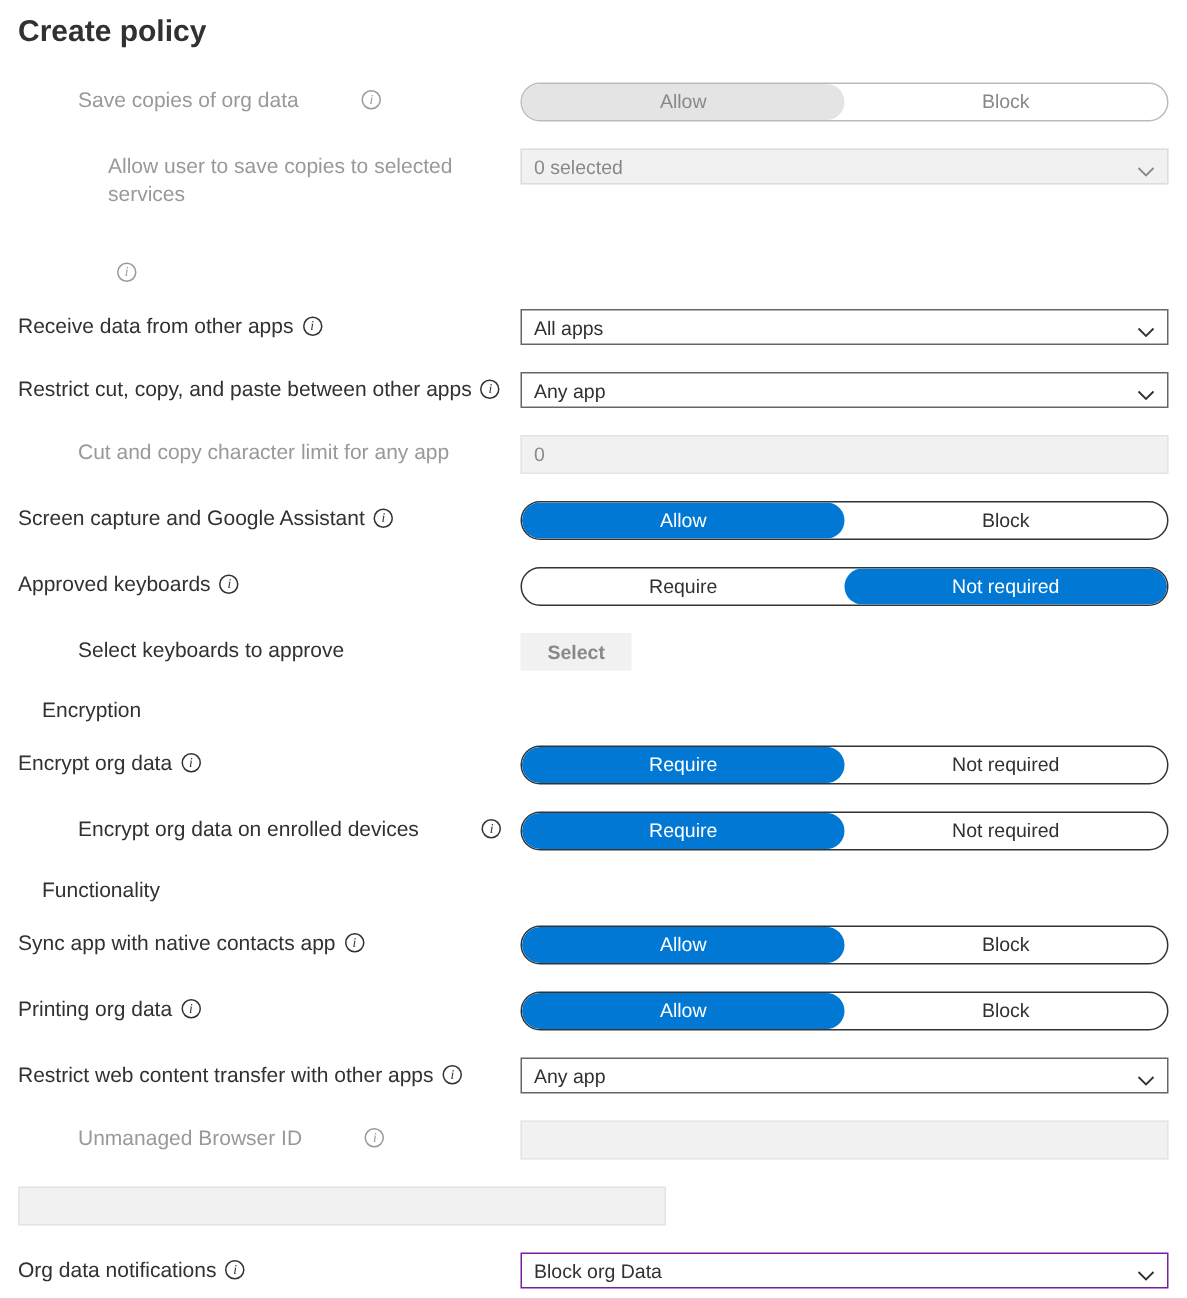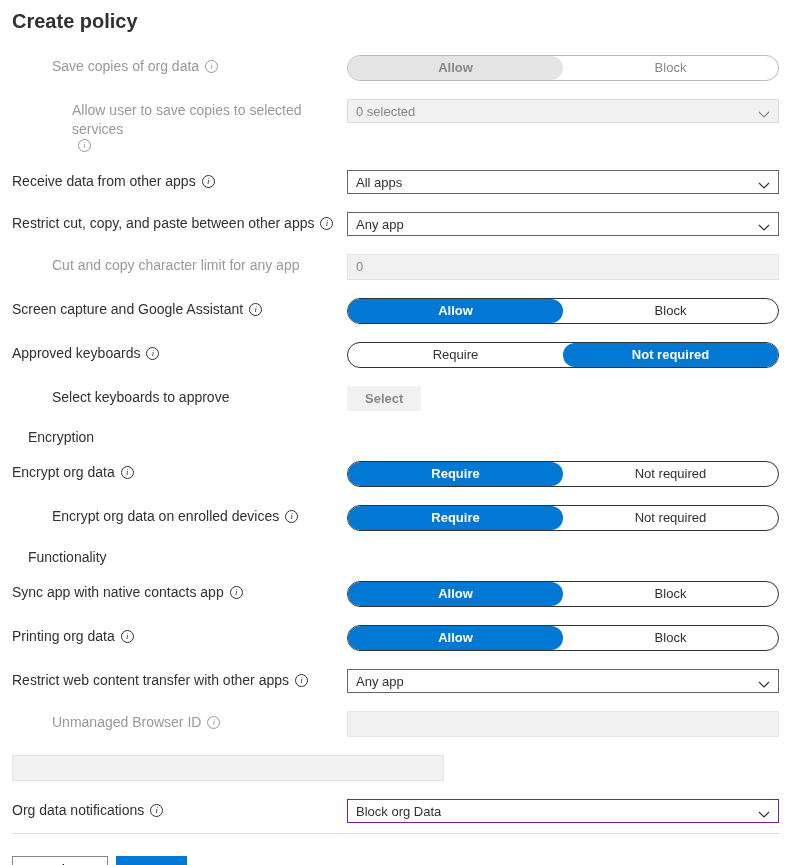--- a/index.html
+++ b/index.html
@@ -27,21 +27,21 @@
     min-width: 335px;
     display: flex;
     align-items: center;
     flex-wrap: wrap;
     line-height: 1.35;
     padding-right: 10px;
     padding-top: 2px;
   }
   .label-col.dim { color: #999; }
   .label-col .lbl { }
-  .indent1 { padding-left: 40px; }
+  .indent1 { padding-left: 40px; gap: 36px; }
   .control-col {
     flex: 1;
     max-width: 432px;
   }
   .section-head {
     font-size: 14px;
     color: #323130;
     margin: 10px 0 16px 16px;
   }
   .info-icon {
@@ -73,21 +73,20 @@
     text-align: center;
     line-height: 24px;
     font-size: 13px;
     cursor: pointer;
   }
   .toggle.disabled .opt { color: #888; cursor: default; }
   .toggle .opt.sel {
     background: #0078d4;
     color: #fff;
     border-radius: 12px;
-    font-weight: bold;
   }
   .toggle.disabled .opt.sel {
     background: #e4e4e4;
     color: #888;
   }
 
   
   .sel-box {
     position: relative;
     border: 1px solid #666;

